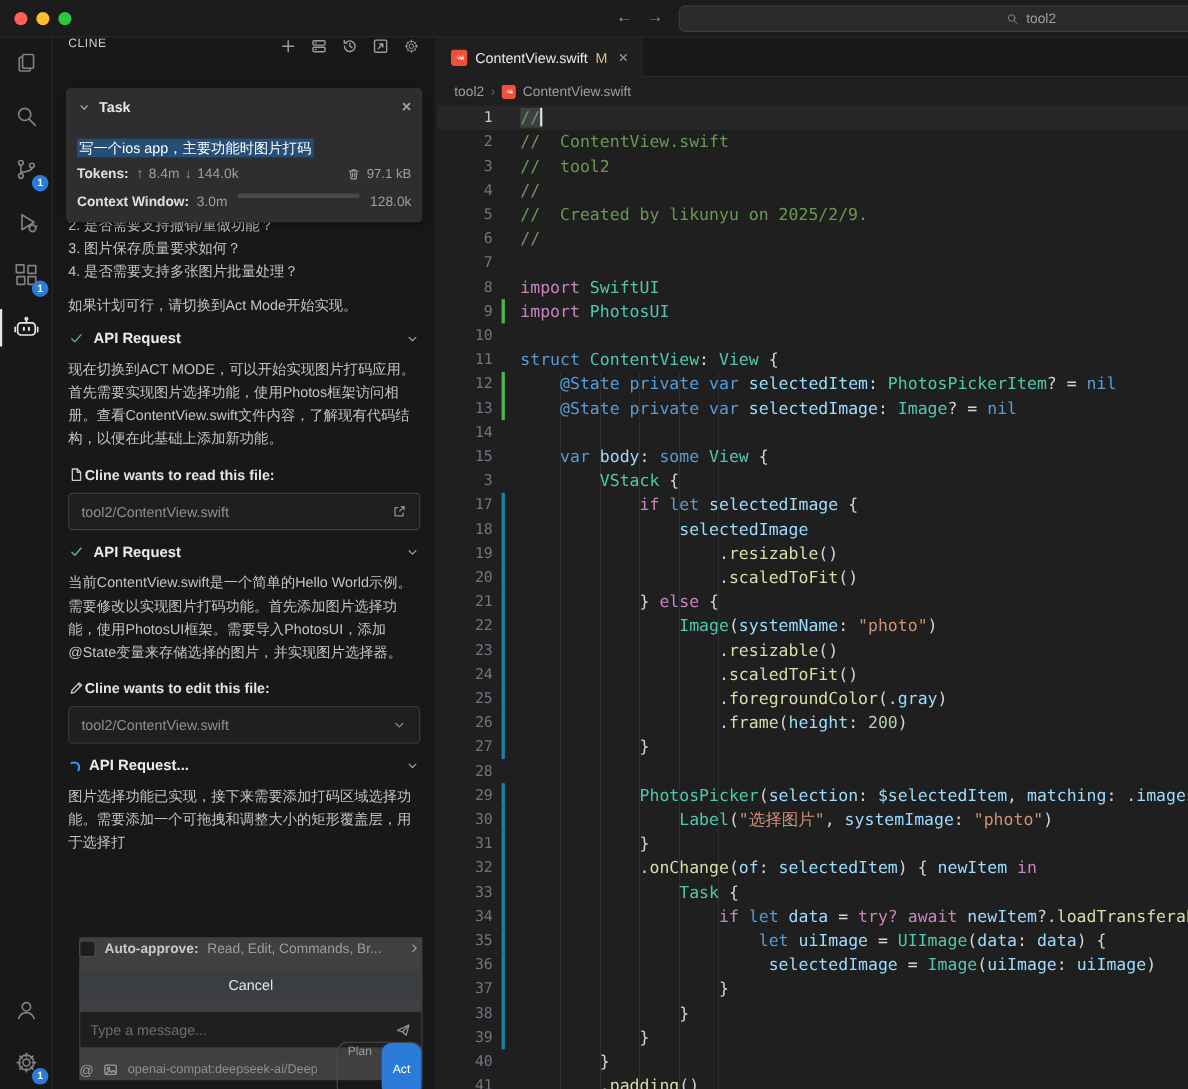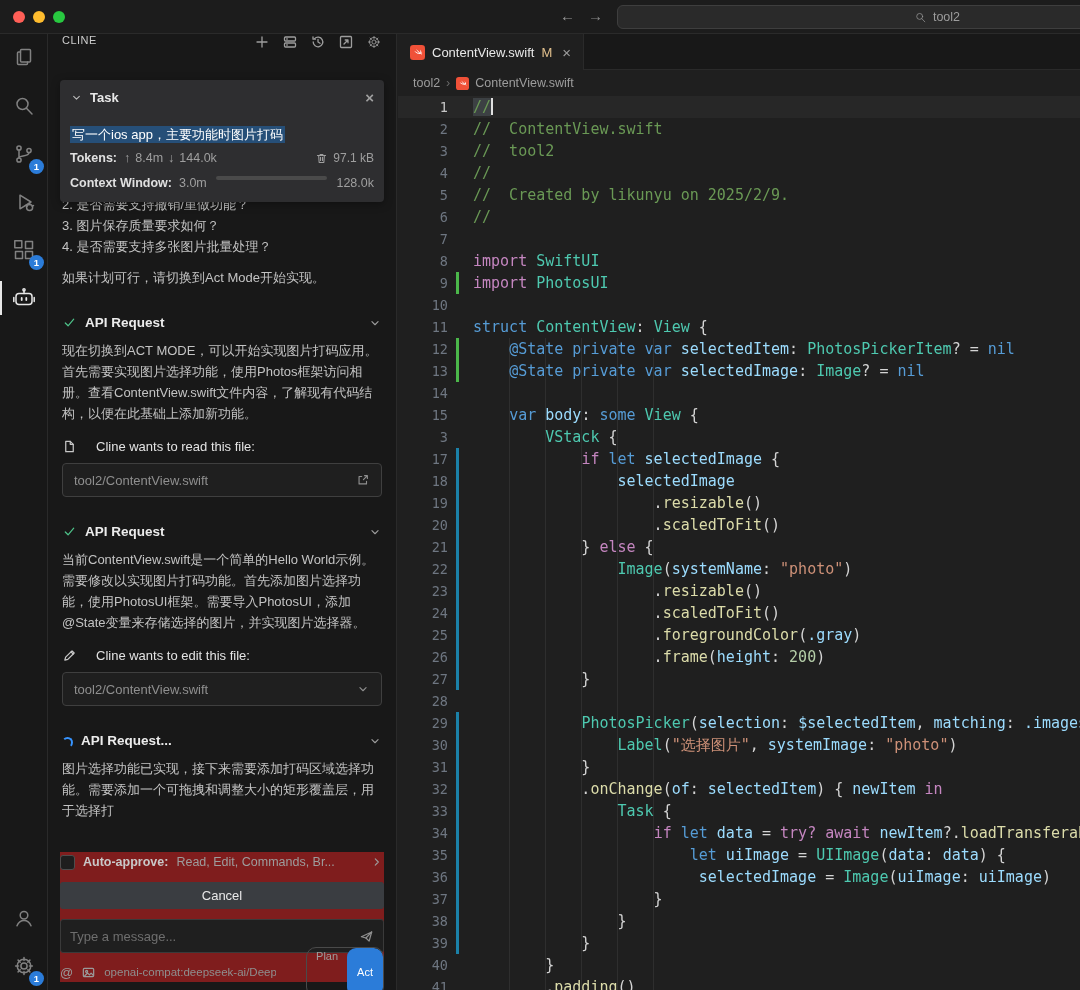--- a/index.html
+++ b/index.html
@@ -44,31 +44,31 @@
   .tc-row{margin-top:7px;display:flex;align-items:flex-start;gap:5px;font-size:12.5px;color:#9f9f9f;height:18px}
   .tc-row b{color:#e0e0e0;margin-right:2px}
   .tc-size{margin-left:auto;display:flex;gap:5px;align-items:center;font-size:12px;cursor:pointer}
   .tc-size .icon{width:13px;height:13px}
   .pbar{flex:1;height:4px;border-radius:2px;background:#4a4a4a;overflow:hidden;margin:0 4px}
   .pfill{height:100%;background:#ececec;border-radius:2px}
 
   .conversation{position:absolute;top:158px;left:0;right:0;bottom:146px;padding:2px 14px 0;overflow:hidden;font-size:13px;color:#c3c3c3;z-index:1}
   .msg-lines div{line-height:21px}
   .msg-para{margin-top:10px;line-height:21px}
-  .api-row{margin-top:27px;display:flex;align-items:flex-end;gap:8px;cursor:pointer}
+  .api-row{margin-top:12px;display:flex;align-items:flex-end;gap:8px;cursor:pointer}
   .api-label{font-weight:bold;color:#ececec;font-size:13.5px}
   .api-row .chev{margin-left:auto;width:14px;height:14px;color:#9d9d9d}
   .api-row .check{color:#4ec38a;width:15px;height:15px}
   .spinner{width:11px;height:11px;border-radius:50%;border:2px solid transparent;border-top-color:#3794ff;border-right-color:#3794ff;animation:spin 1s linear infinite;flex:none}
-  .file-label{margin-top:15px;display:flex;gap:19px;align-items:center;color:#e3e3e3;font-weight:normal;font-size:13px}
+  .file-label{margin-top:15px;display:flex;gap:0;align-items:center;color:#e3e3e3;font-weight:bold;font-size:13px}
   .file-label .fi{width:15px;height:15px;color:#c8c8c8;flex:none}
   .file-box{margin-top:9px;height:34px;border:1px solid #3f3f3f;border-radius:4px;display:flex;align-items:center;padding:0 11px;color:#8f8f8f;font-size:13px;background:#1f1f1f;cursor:pointer}
   .file-box .tr{margin-left:auto;width:14px;height:14px;color:#8f8f8f}
 
-  .sb-bottom{position:absolute;left:12px;right:12px;bottom:8px;z-index:2;background:#7f1d1d}
+  .sb-bottom{position:absolute;left:24px;right:12px;bottom:8px;z-index:2;background:#404040}
   .aa-row{display:flex;align-items:center;gap:8px;font-size:12.5px;color:#9d9d9d;height:20px;cursor:pointer}
   .aa-check{width:15px;height:15px;border:1px solid #4d4d4d;border-radius:3px;background:#1e1e1e;flex:none}
   .aa-label{color:#c9c9c9;font-weight:bold}
   .aa-value{overflow:hidden;white-space:nowrap}
   .aa-chev{margin-left:auto;width:14px;height:14px;color:#9d9d9d;flex:none}
   .cancel-btn{margin-top:10px;height:27px;width:100%;background:#3a3d41;border:none;border-radius:3px;color:#e8e8e8;font-size:13px;font-family:Liberation Sans, sans-serif;cursor:pointer;display:block}
   .msg-input{margin-top:10px;height:34px;display:flex;align-items:center;background:#1f1f1f;border:1px solid #3a3a3a;border-radius:3px;padding:0 9px;gap:6px}
   .msg-input input{flex:1;background:none;border:none;outline:none;color:#ccc;font-size:13px;font-family:inherit}
   .msg-input input::placeholder{color:#6e6e6e}
   .send{width:15px;height:15px;color:#8f8f8f;cursor:pointer}

